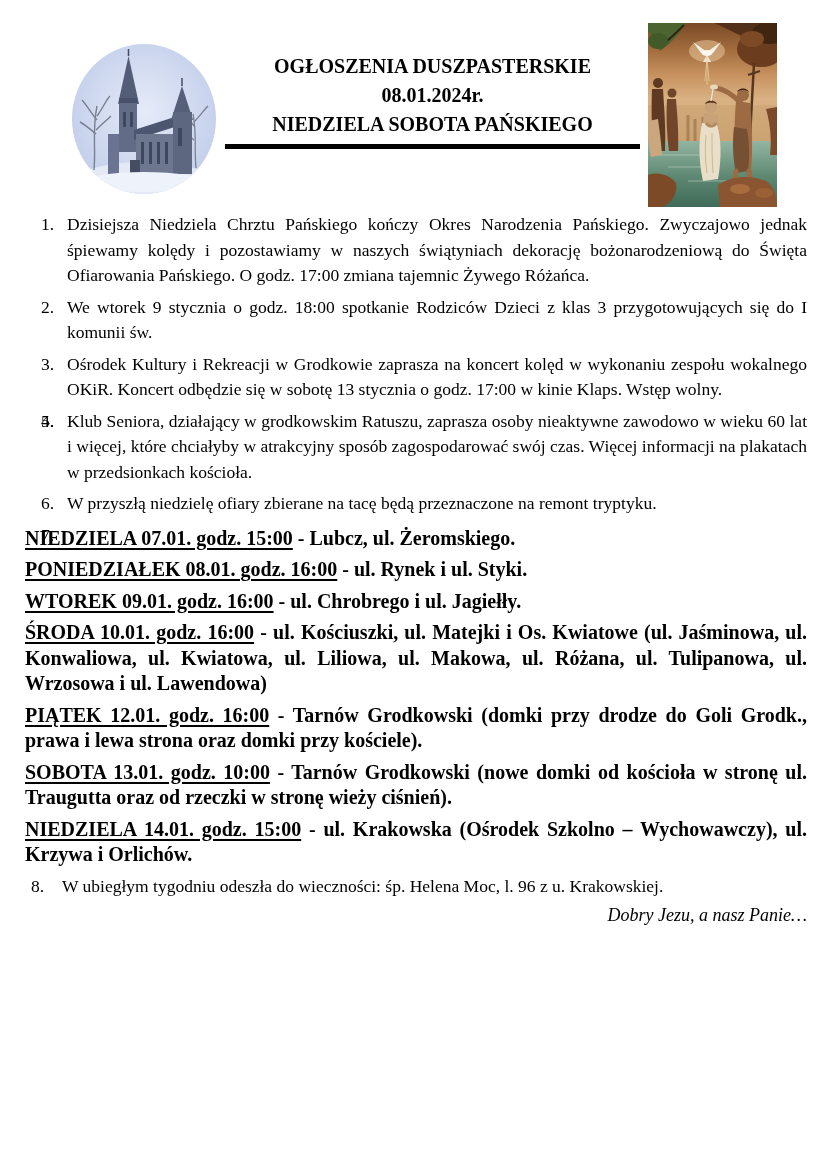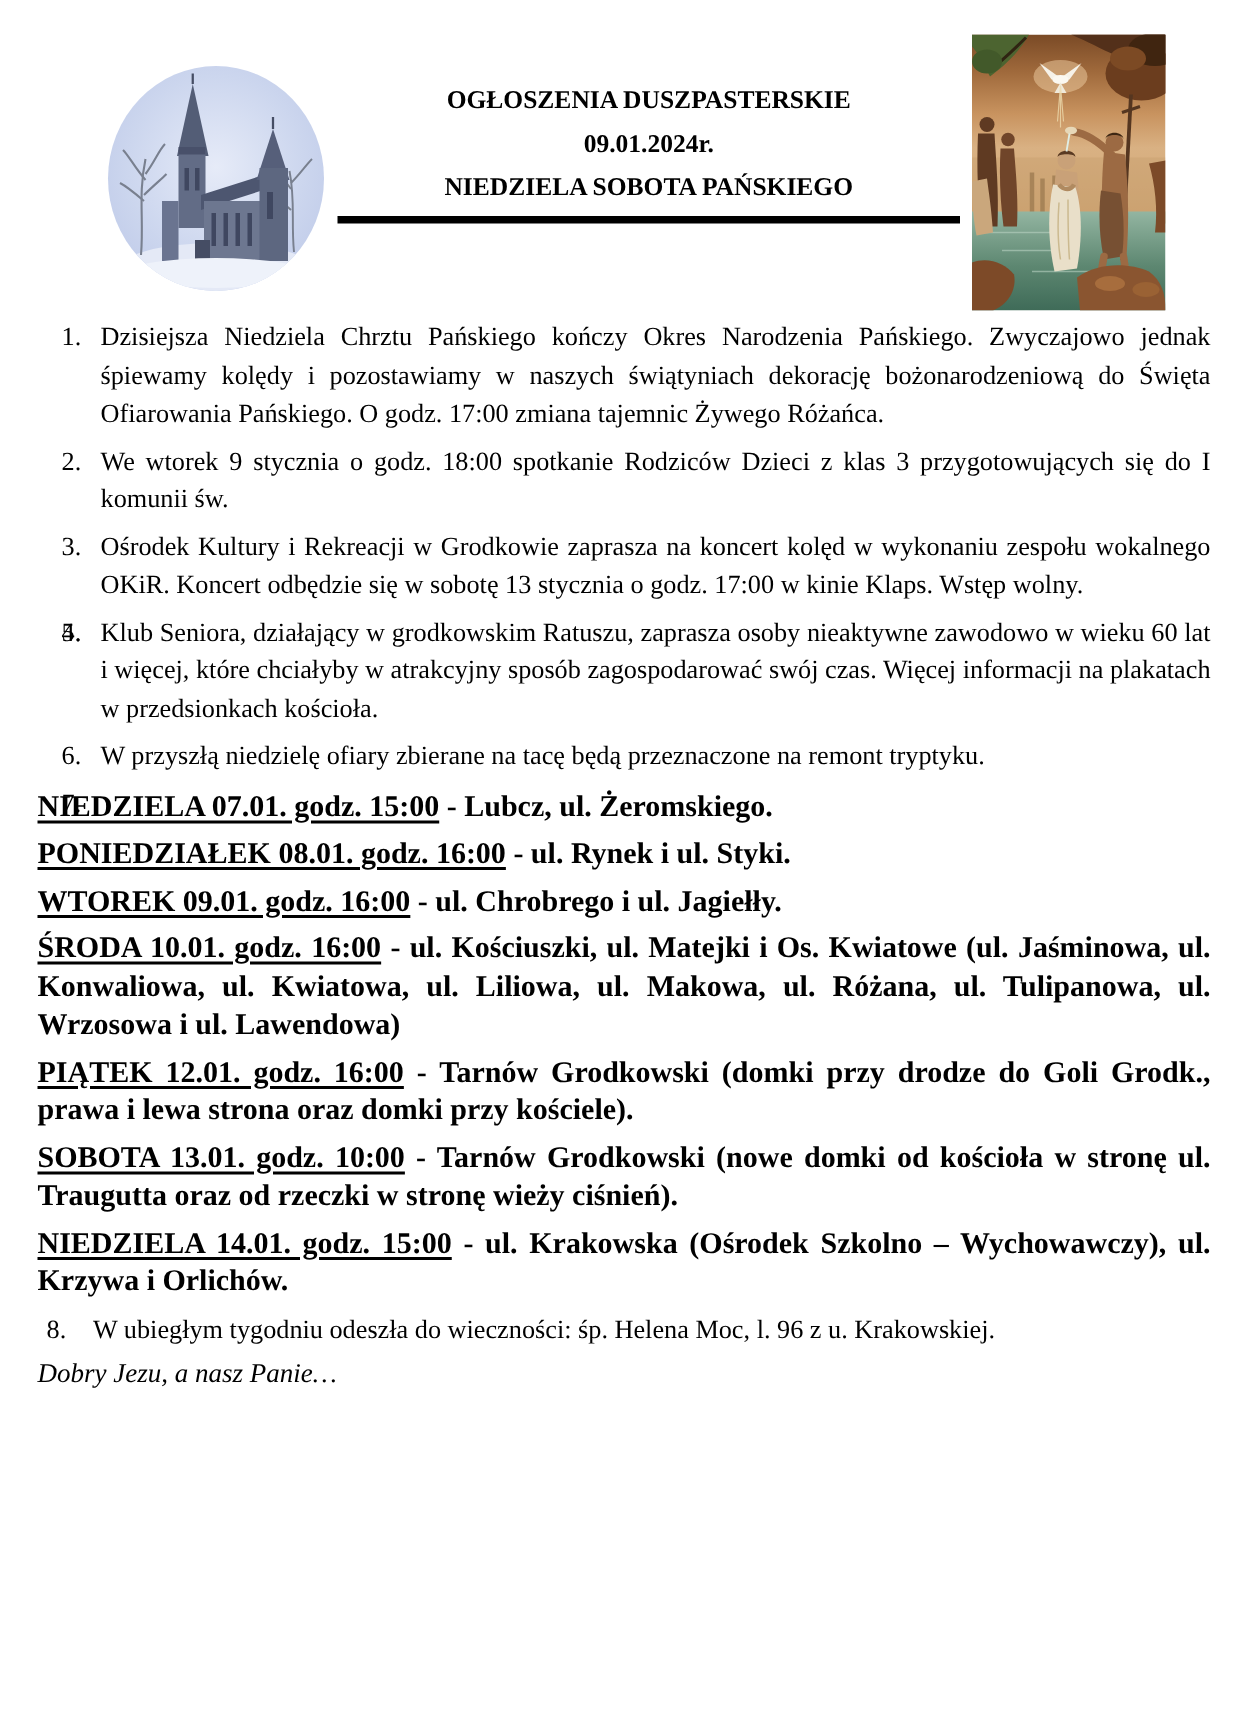--- a/index.html
+++ b/index.html
@@ -9,21 +9,21 @@
     background:#ffffff;color:#000;
     font-family:"Liberation Serif","DejaVu Serif",serif;
     overflow:hidden;
   }
   
   .header{position:relative;height:212px;}
   .church-wrap{position:absolute;left:70px;top:42px;width:148px;height:154px;}
   .painting-wrap{position:absolute;left:648px;top:23px;width:129px;height:184px;}
   .titles{
     position:absolute;left:225px;top:52px;width:415px;
-    text-align:center;font-weight:bold;font-size:17px;line-height:29px;
+    text-align:center;font-weight:bold;font-size:20px;line-height:29px;
   }
   .title-rule{height:5px;background:#000;margin-top:5px;}
   
   .content{padding:0 25px;}
   .item{
     position:relative;padding-left:42px;
     font-size:17.5px;line-height:25.5px;
     text-align:justify;text-justify:inter-word;
     margin:0 0 6px 0;
   }
@@ -35,21 +35,21 @@
     font-weight:bold;font-size:20px;line-height:25.5px;
     text-align:justify;text-justify:inter-word;
     margin:0 0 6px 0;
   }
   .plan-day{
     text-decoration:underline;
     text-decoration-thickness:2px;
     text-underline-offset:3px;
   }
   .closing{
-    text-align:left;font-style:italic;font-size:18px;
+    text-align:right;font-style:italic;font-size:18px;
   }
 </style>
 </head>
 <body>
 
 <div class="page">
 
   <div class="header">
 
     <div class="church-wrap">
@@ -103,21 +103,21 @@
             <rect x="38" y="92" width="11" height="40" fill="#6a7490"></rect>
             <rect x="60" y="118" width="10" height="14" fill="#454d64"></rect>
           </g>
           <ellipse cx="74" cy="140" rx="60" ry="10" fill="#eef2fa"></ellipse>
         </g>
       </svg>
     </div>
 
     <div class="titles">
       <div>OGŁOSZENIA DUSZPASTERSKIE</div>
-      <div>09.01.2024r.</div>
+      <div>08.01.2024r.</div>
       <div>NIEDZIELA SOBOTA PAŃSKIEGO</div>
       <div class="title-rule"></div>
     </div>
 
     <div class="painting-wrap">
       <svg viewBox="0 0 129 184" width="129" height="184">
         <defs>
           <linearGradient id="sky" x1="0" y1="0" x2="0" y2="1">
             <stop offset="0%" stop-color="#7a4a26"></stop>
             <stop offset="20%" stop-color="#a06a3c"></stop>

